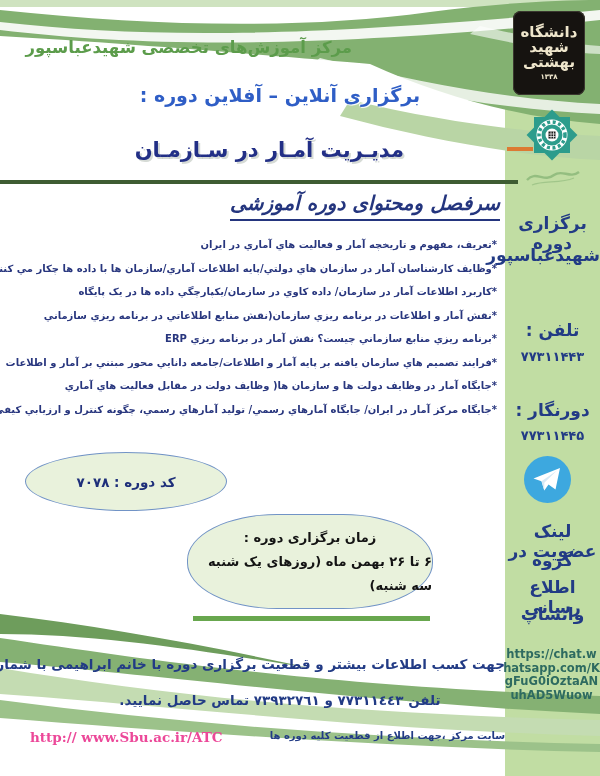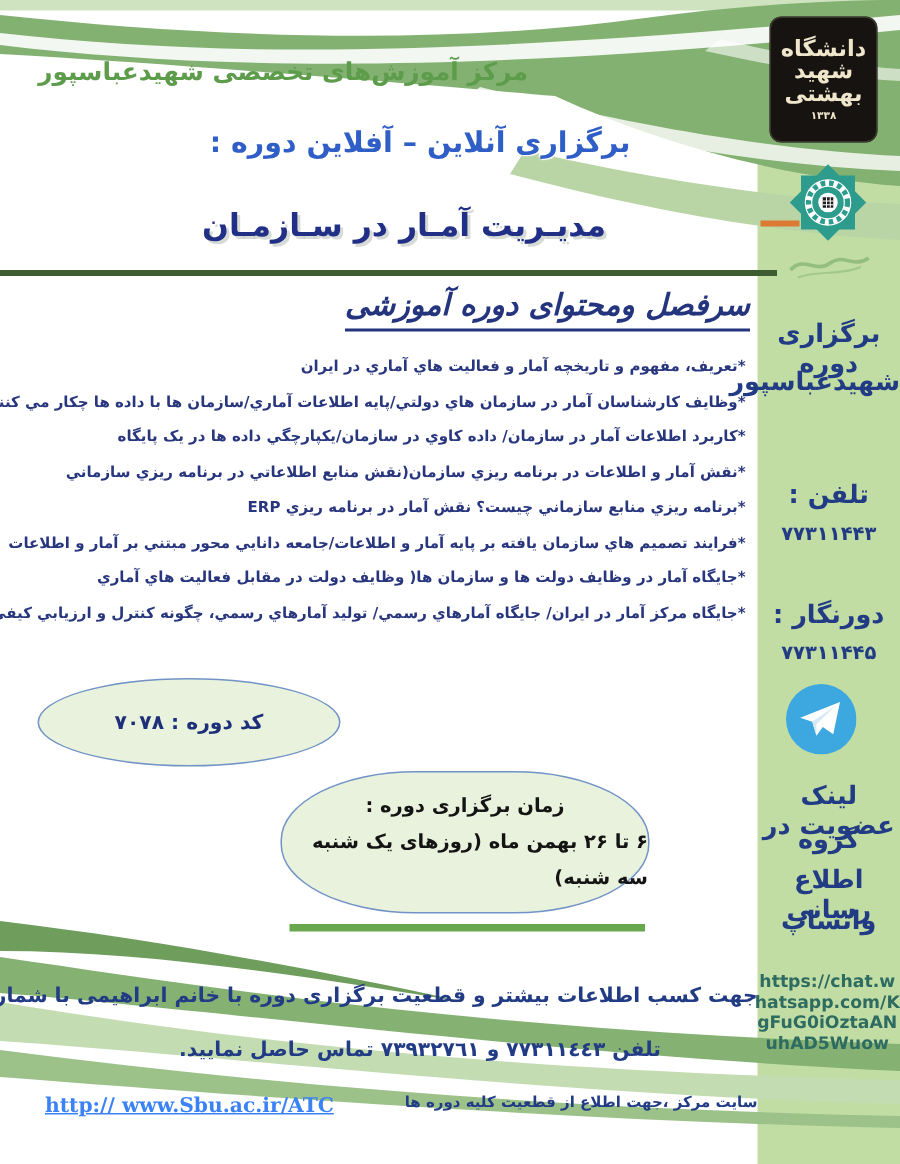--- a/index.html
+++ b/index.html
@@ -45,22 +45,22 @@
   .oval1{left:25px;top:452px;width:200px;height:57px;border-radius:50%;
     color:#1E2F7A;font-weight:bold;font-size:13.5px;}
   .oval2{left:187px;top:514px;width:244px;height:93px;border-radius:90px/46px;
     color:#141414;font-weight:bold;font-size:13px;line-height:24px;}
   .green-bar{left:193px;top:616px;width:237px;height:5px;background:#68A74E;}
   
   .contact1{top:656px;left:60px;width:445px;text-align:center;color:#223B85;
     font-weight:bold;font-size:13.5px;direction:rtl;white-space:nowrap;}
   .contact2{top:692px;left:85px;width:390px;text-align:center;color:#223B85;
     font-weight:bold;font-size:13.5px;direction:rtl;white-space:nowrap;}
-  .footer-url{top:729px;left:30px;width:165px;text-align:center;color:#3b82f6;
-    font-family:"DejaVu Serif",serif;font-weight:bold;font-size:13.5px;white-space:nowrap;text-decoration:underline;}
+  .footer-url{top:729px;left:30px;width:165px;text-align:center;color:#ec4899;
+    font-family:"DejaVu Serif",serif;font-weight:bold;font-size:13.5px;white-space:nowrap;}
   .footer-note{top:730px;left:295px;width:210px;text-align:center;color:#223B85;
     font-weight:bold;font-size:10px;direction:rtl;white-space:nowrap;}
   svg{display:block;}
 </style>
 </head>
 <body>
 
 <div id="poster">
 
   <div class="abs sidebar-bg"></div>

